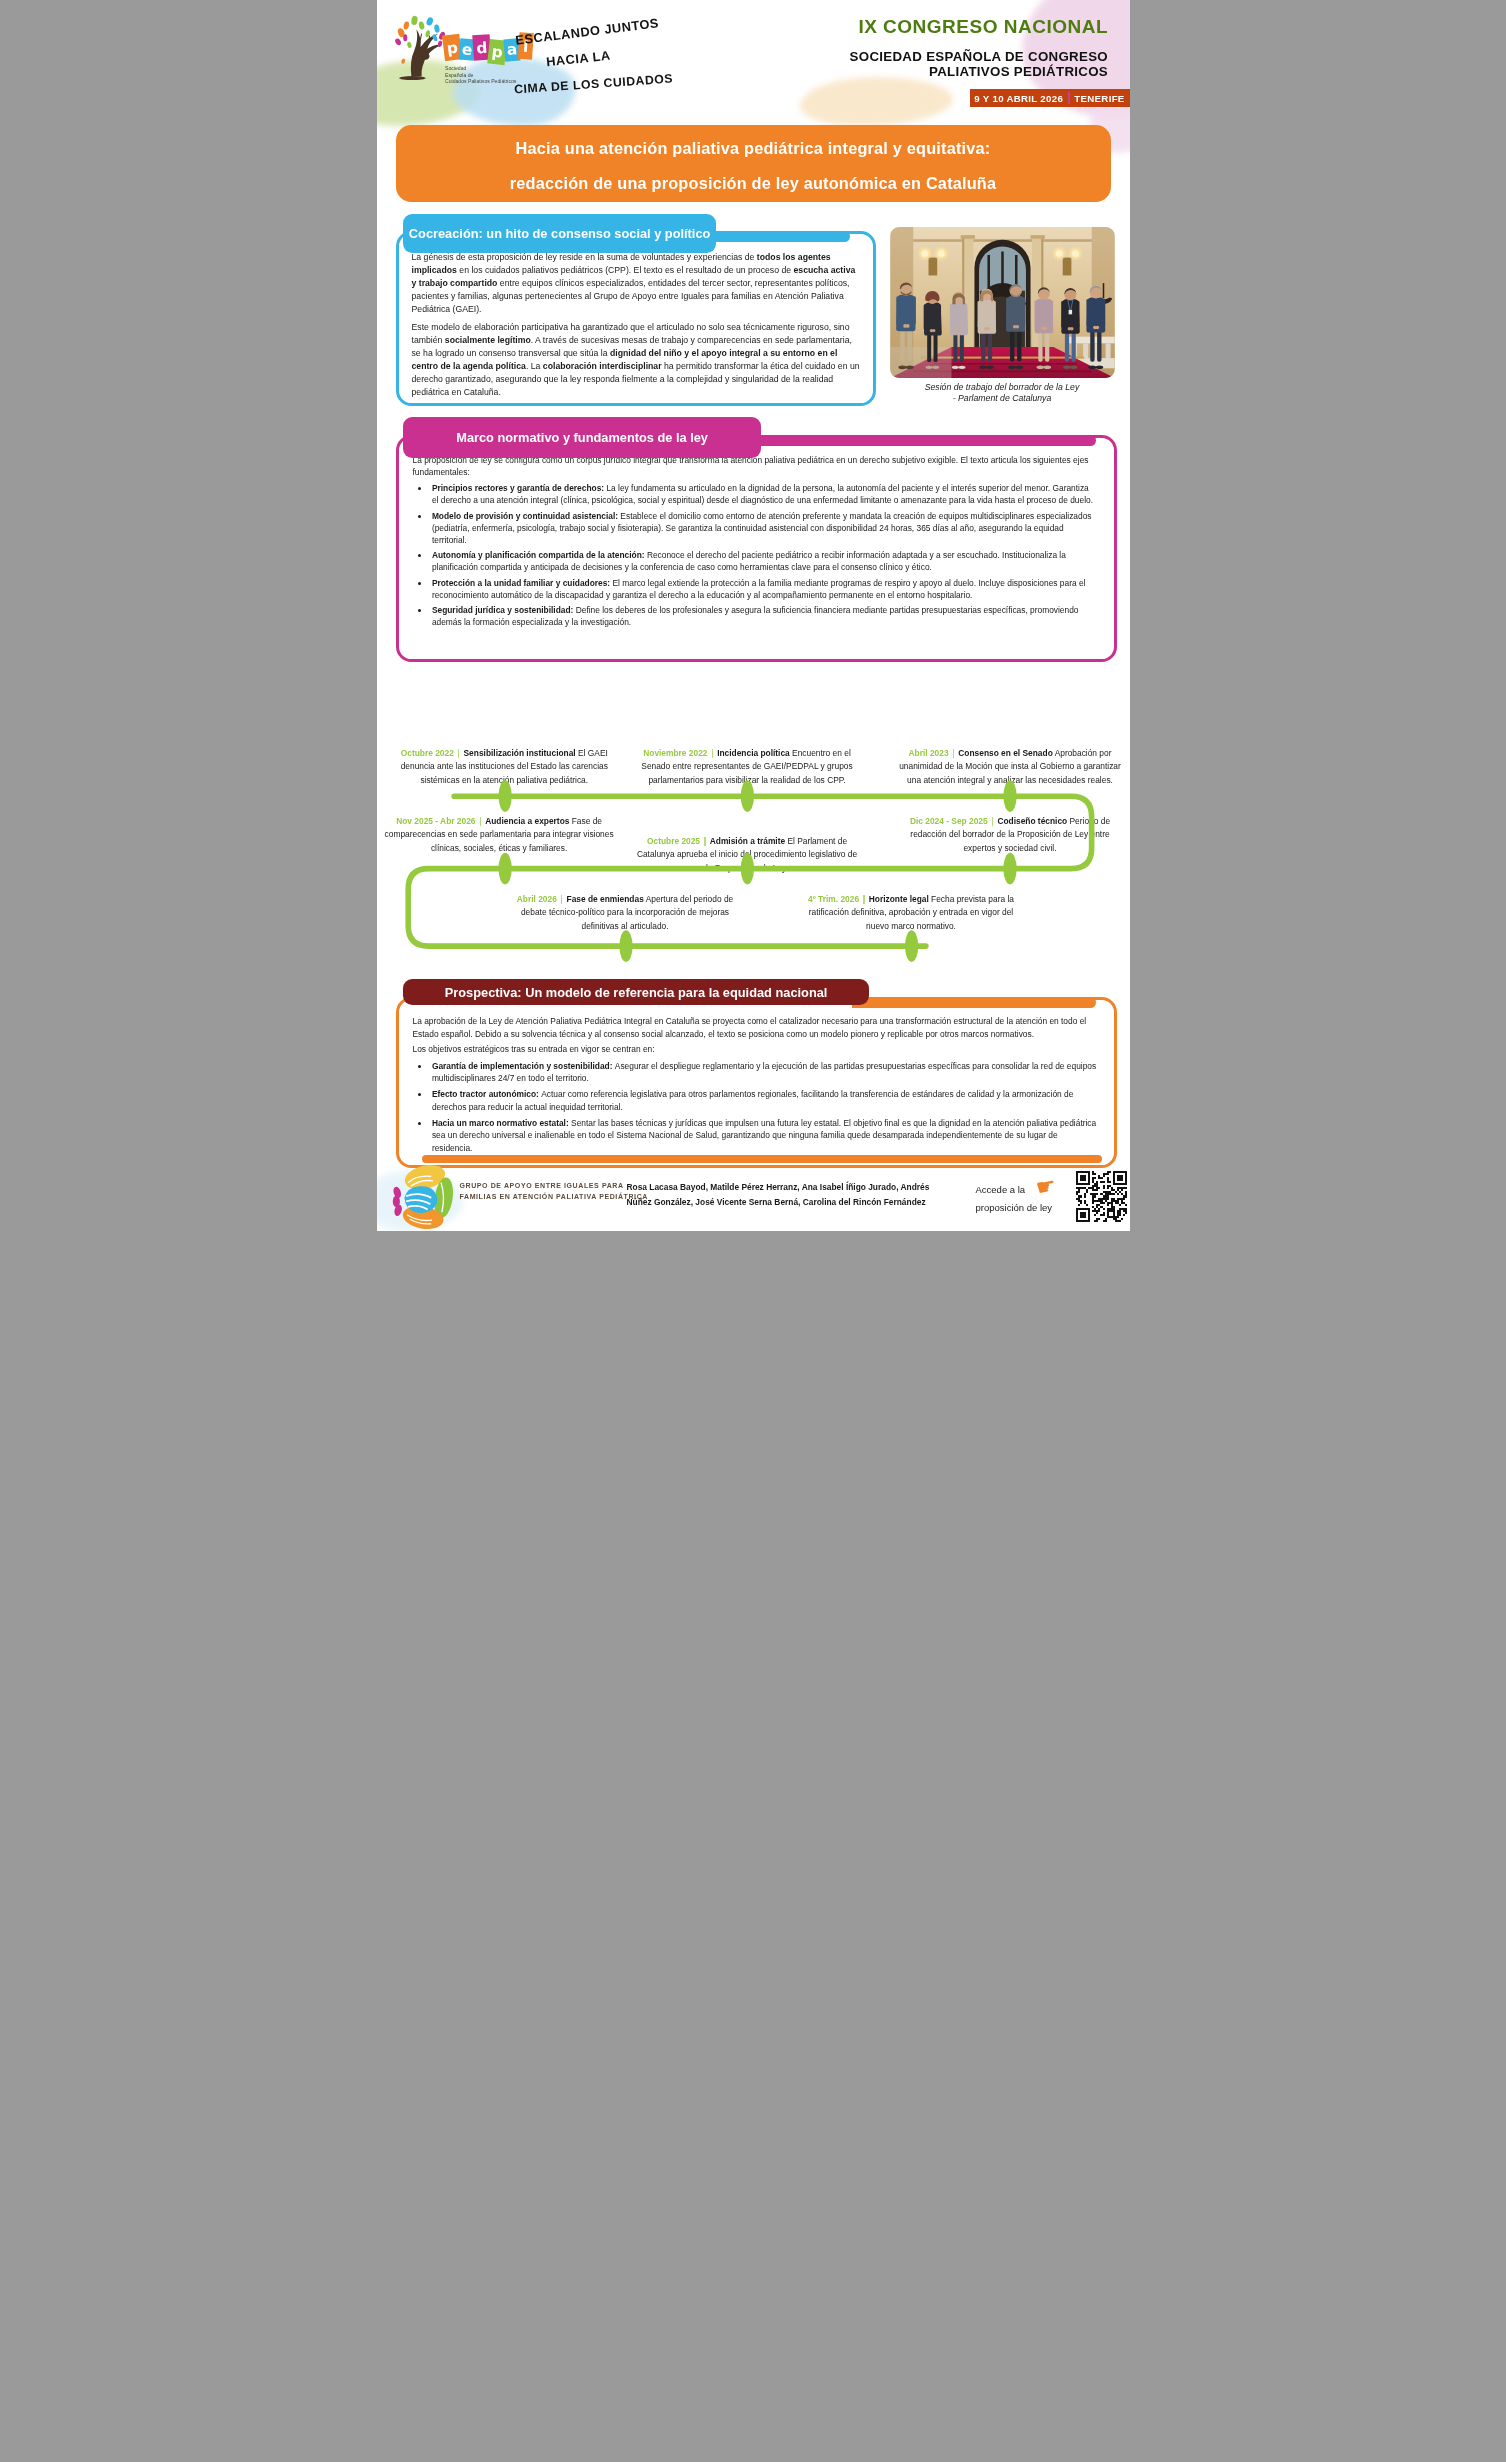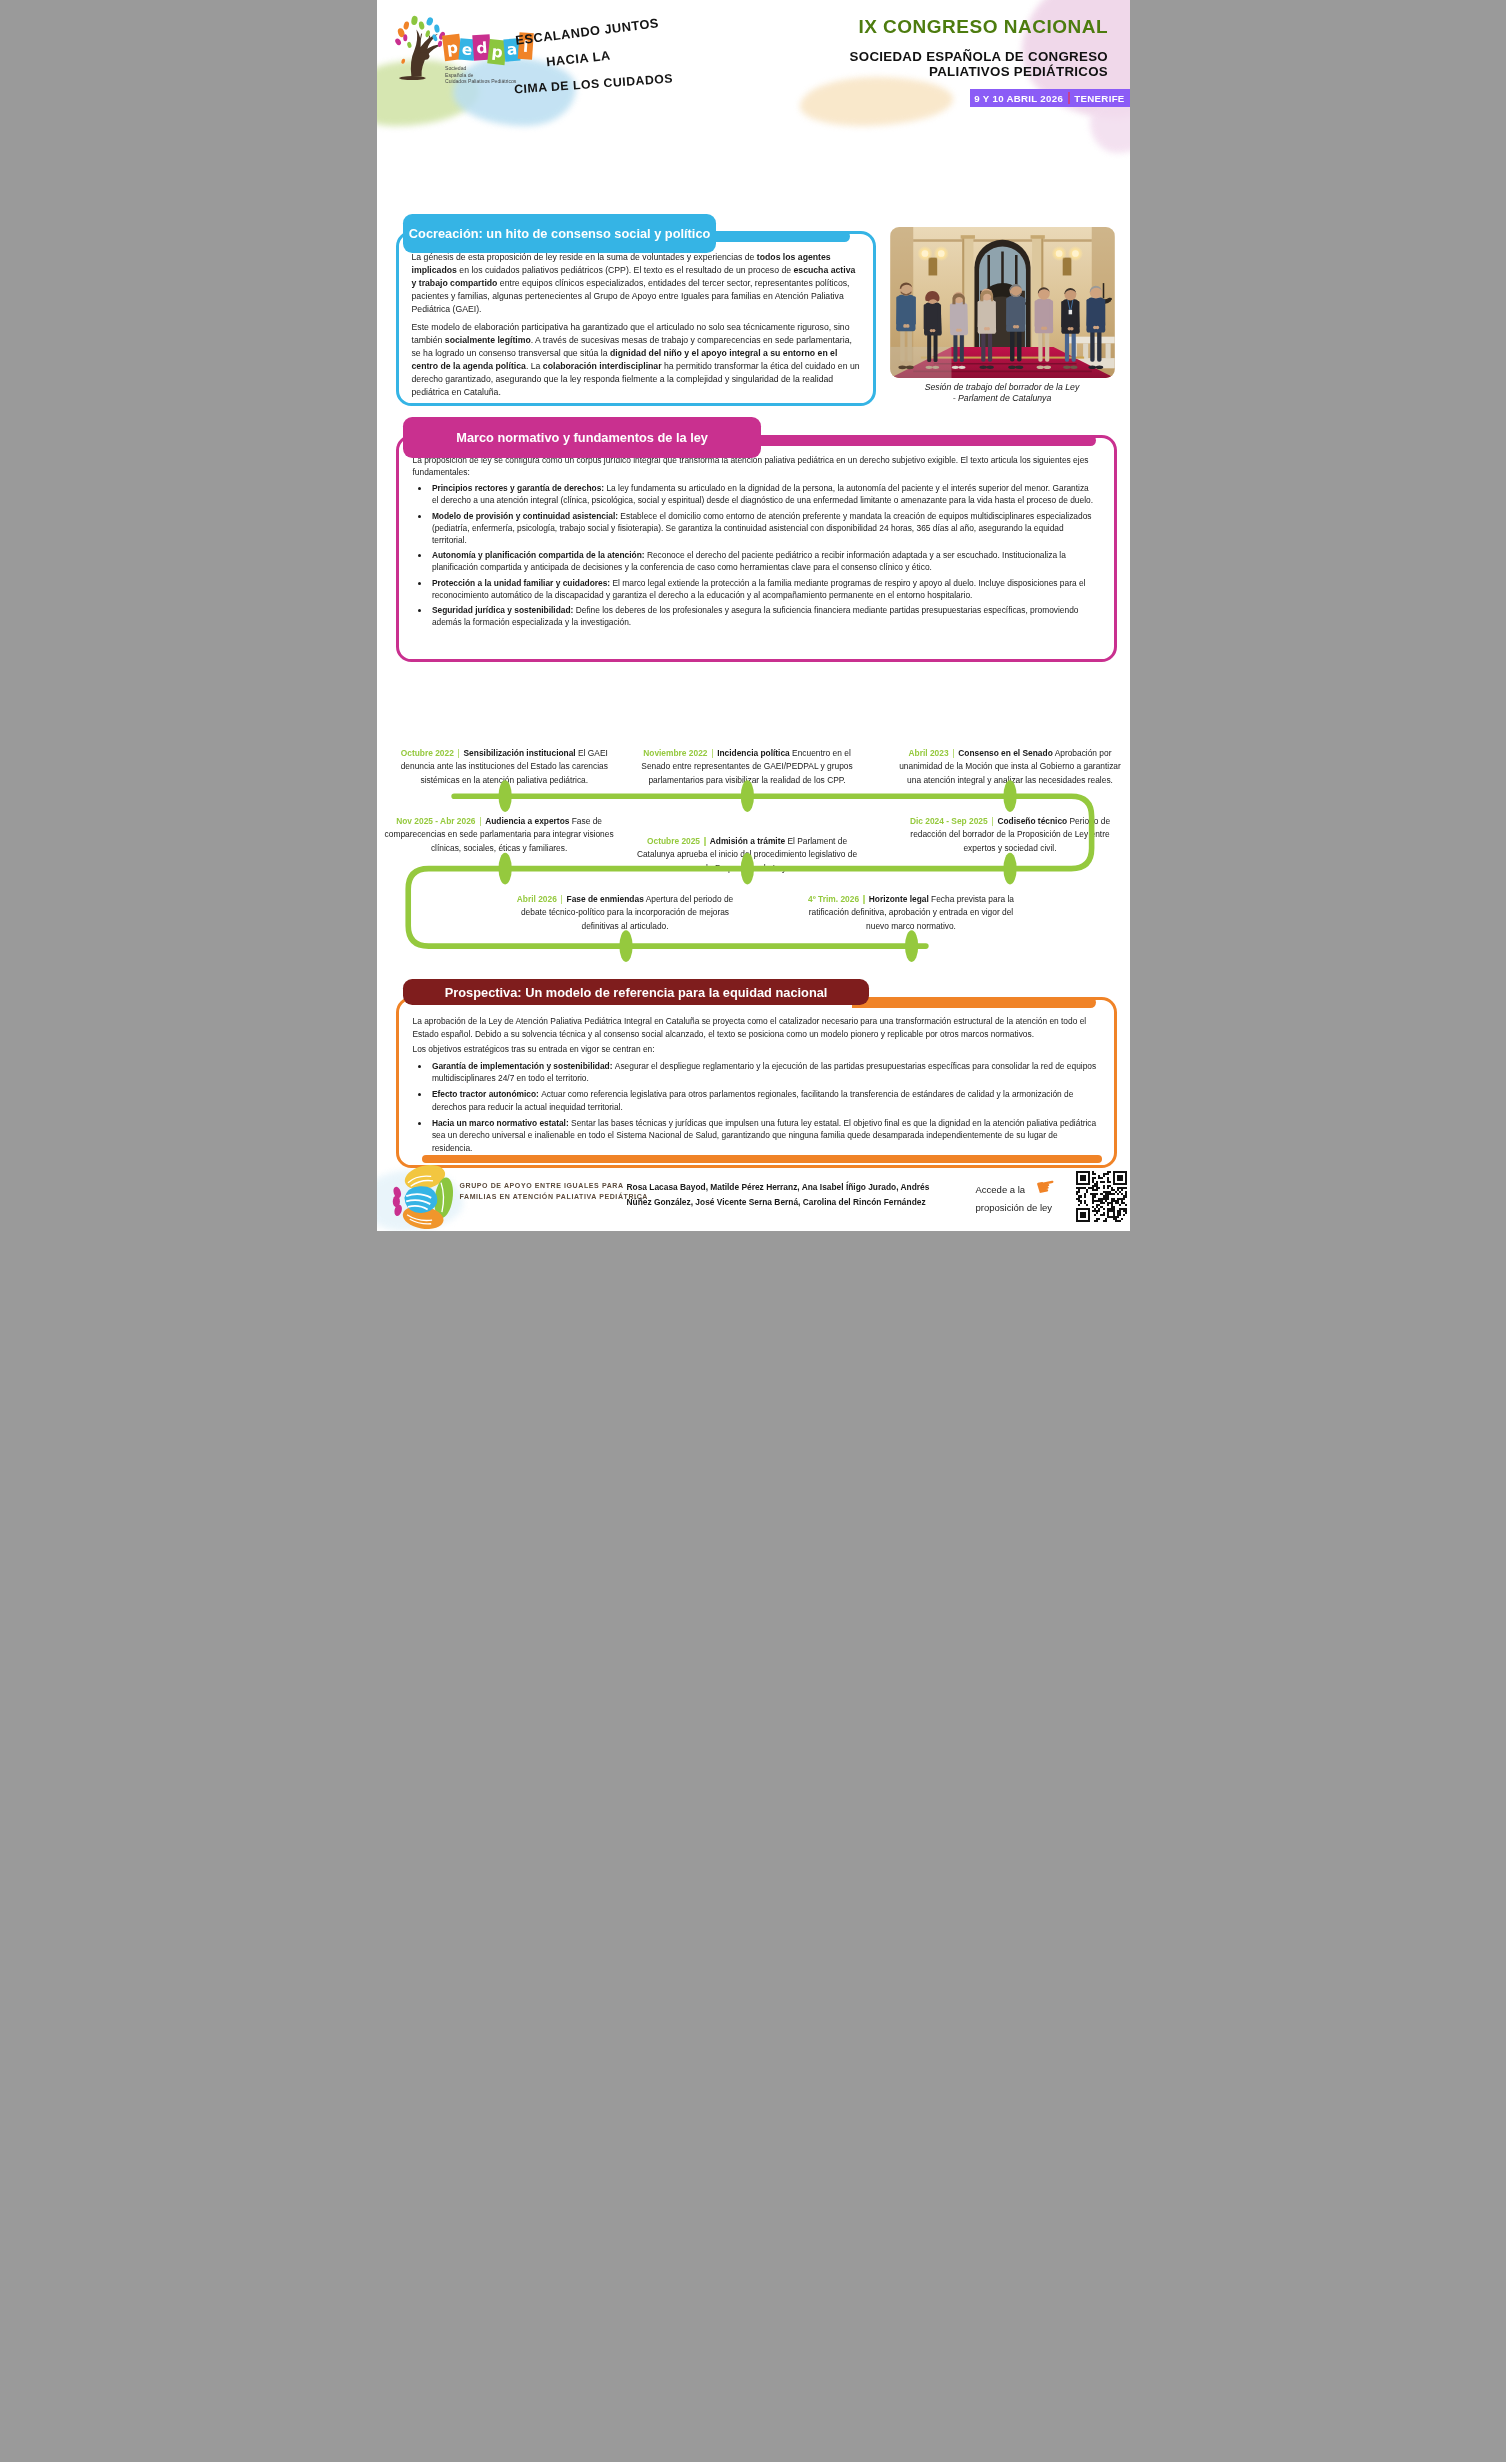--- a/index.html
+++ b/index.html
@@ -30,21 +30,21 @@
   .slogan-line{position:absolute; font-weight:900; letter-spacing:0.5px; color:#141414;
     white-space:nowrap; font-size:12.8px;}
   .slogan-l1{left:138px; top:23.5px; transform:rotate(-7deg);}
   .slogan-l2{left:169px; top:51px; transform:rotate(-6deg);}
   .slogan-l3{left:137px; top:77px; transform:rotate(-4deg); font-size:12.3px;}
   .congress-title{position:absolute; right:21.5px; top:16.3px; width:358px; text-align:right;
     font-size:19px; font-weight:800; letter-spacing:0.5px; color:#4d7c0f; white-space:nowrap;}
   .society-name{position:absolute; right:21.5px; top:49px; width:317px; text-align:right;
     font-size:13.3px; font-weight:800; line-height:15px; letter-spacing:0.3px; color:#111;}
   .date-box{position:absolute; left:593px; top:89px; width:160px; height:18.4px;
-    background:#8b5cf6; display:flex; align-items:center; justify-content:center; gap:4.6px;}
+    background:#c2410c; display:flex; align-items:center; justify-content:center; gap:4.6px;}
   .date-box .dt{color:#fff; font-weight:800; font-size:9.7px; letter-spacing:0.3px; white-space:nowrap;}
   .date-box .bar{width:2px; height:12.3px; background:#c7418f;}
 
   
   .title-banner{position:absolute; left:19px; top:125px; width:715px; height:77px;
     background:#f08327; border-radius:15.3px; text-align:center; color:#fff;}
   .title-banner .tl{font-size:16.3px; font-weight:800; letter-spacing:0.2px; white-space:nowrap;}
   .title-banner .l1{margin-top:14px;}
   .title-banner .l2{margin-top:16px;}
 
@@ -198,20 +198,24 @@
   <div class="society-name">
     <div>SOCIEDAD ESPAÑOLA DE CONGRESO</div>
     <div>PALIATIVOS PEDIÁTRICOS</div>
   </div>
   <div class="date-box">
     <span class="dt">9 Y 10 ABRIL 2026</span>
     <span class="bar"></span>
     <span class="dt">TENERIFE</span>
   </div>
 
+  <div class="title-banner">
+    <div class="tl l1">Hacia una atención paliativa pediátrica integral y equitativa:</div>
+    <div class="tl l2">redacción de una proposición de ley autonómica en Cataluña</div>
+  </div>
 
   <div class="sec-band co-band"></div>
   <div class="sec-box co-box"></div>
   <div class="sec-tab co-tab">
     <span>Cocreación: un hito de consenso social y político</span>
   </div>
   <div class="co-text">
     <p><span>La génesis de esta proposición de ley reside en la suma de voluntades y experiencias de </span><b>todos los agentes implicados</b><span> en los cuidados paliativos pediátricos (CPP). El texto es el resultado de un proceso de </span><b>escucha activa y trabajo compartido</b><span> entre equipos clínicos especializados, entidades del tercer sector, representantes políticos, pacientes y familias, algunas pertenecientes al Grupo de Apoyo entre Iguales para familias en Atención Paliativa Pediátrica (GAEI).</span></p>
     <p><span>Este modelo de elaboración participativa ha garantizado que el articulado no solo sea técnicamente riguroso, sino también </span><b>socialmente legítimo</b><span>. A través de sucesivas mesas de trabajo y comparecencias en sede parlamentaria, se ha logrado un consenso transversal que sitúa la </span><b>dignidad del niño y el apoyo integral a su entorno en el centro de la agenda política</b><span>. La </span><b>colaboración interdisciplinar</b><span> ha permitido transformar la ética del cuidado en un derecho garantizado, asegurando que la ley responda fielmente a la complejidad y singularidad de la realidad pediátrica en Cataluña.</span></p>
   </div>

